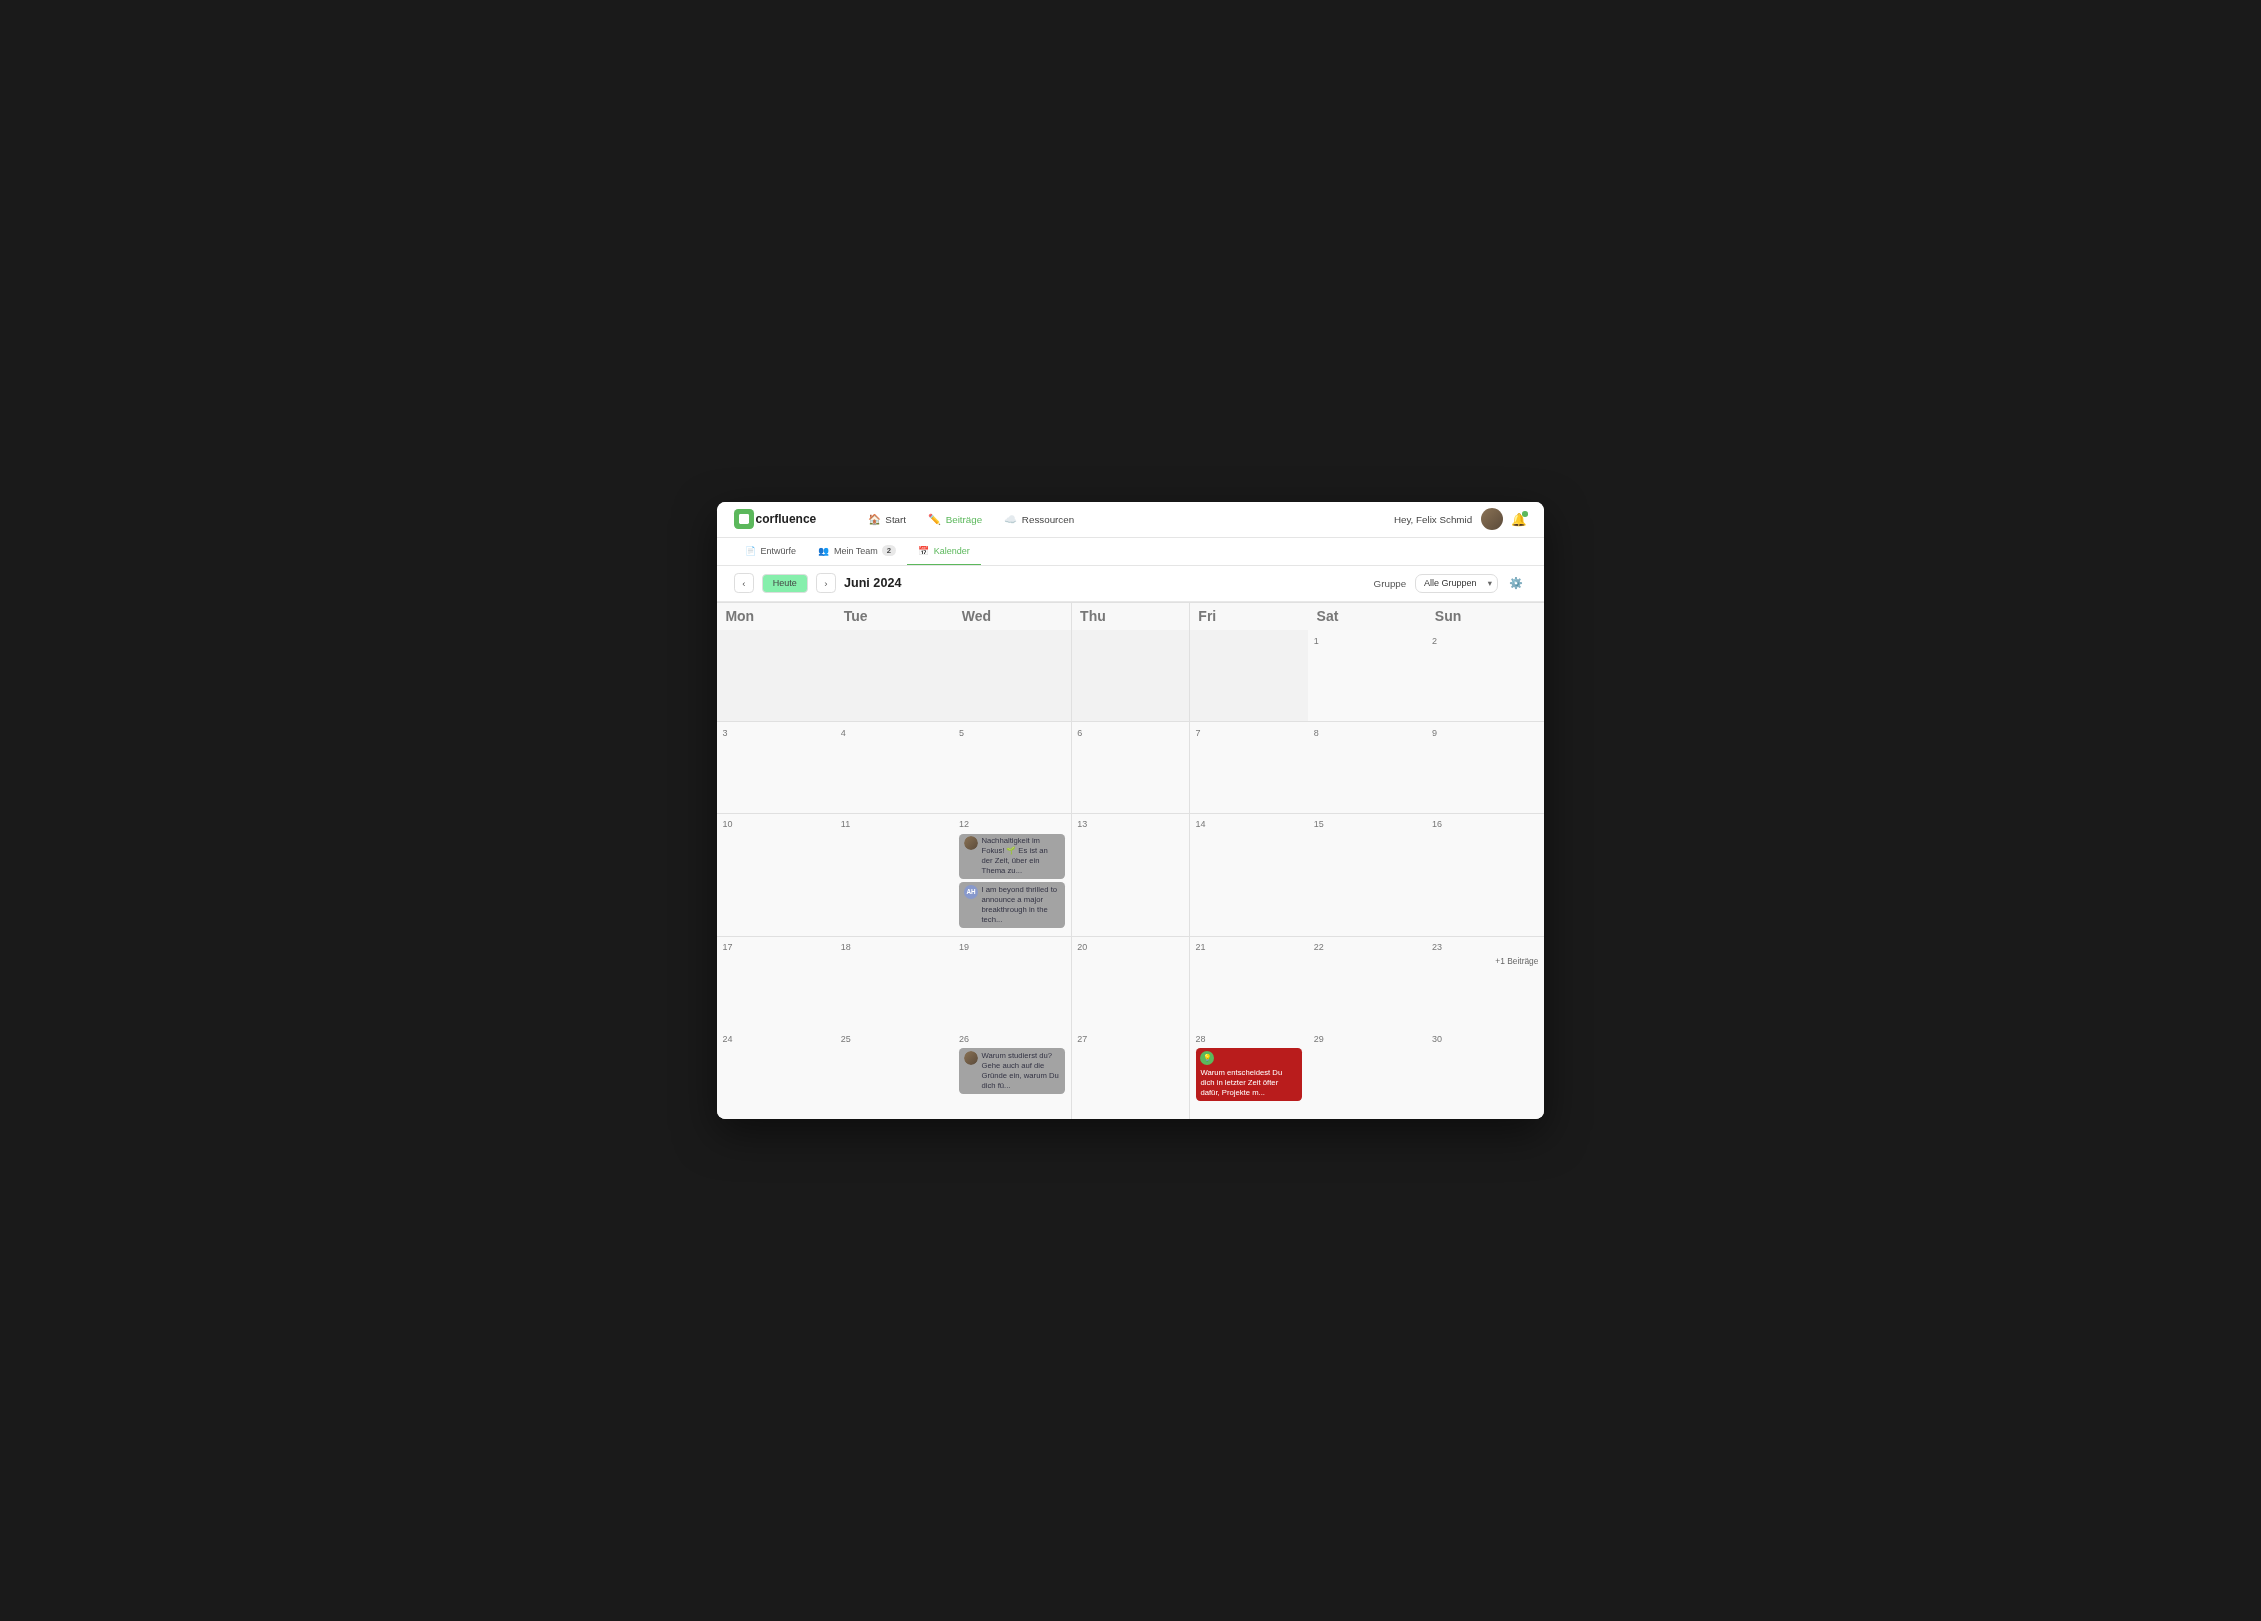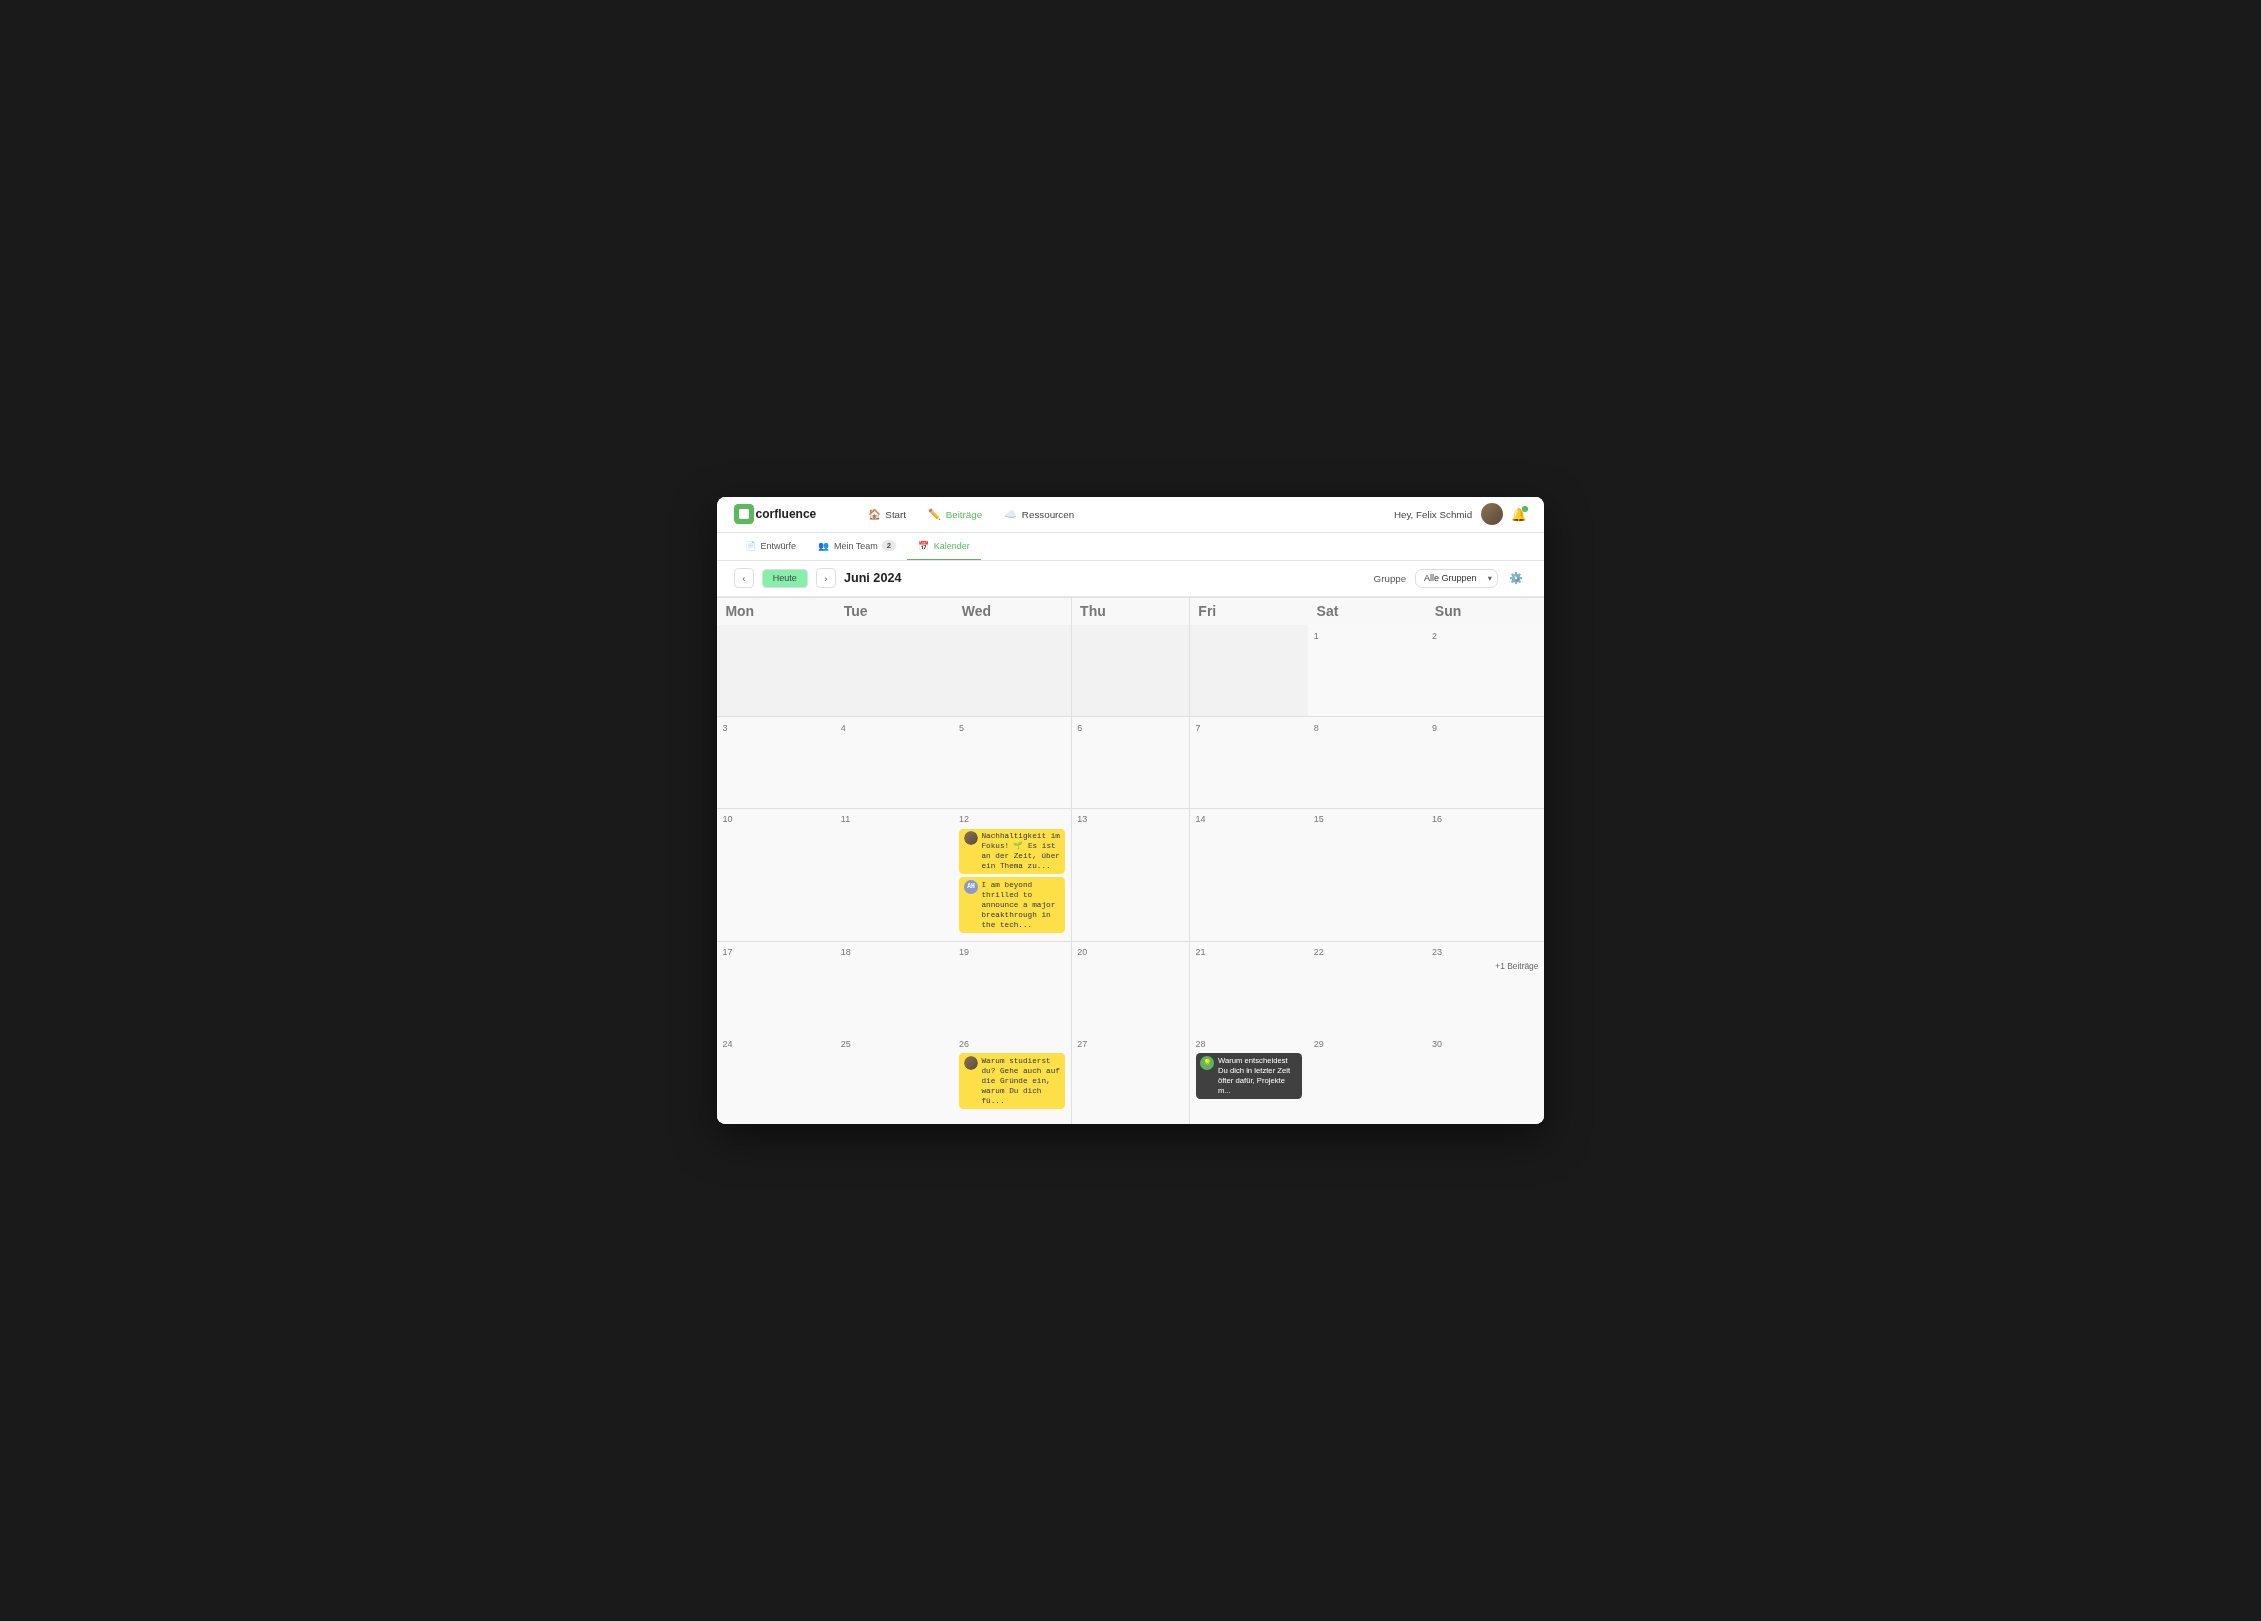--- a/index.html
+++ b/index.html
@@ -252,27 +252,27 @@
       padding: 2.8px 4.9px;
       font-size: 7.7px;
       margin-bottom: 2.8px;
       cursor: pointer;
       display: flex;
       align-items: flex-start;
       gap: 3.5px;
       line-height: 1.3;
     }
     .event-card.blue {
-      background: #fde047;
+      background: #a3a3a3;
       color: #334;
-      font-family: Liberation Mono, monospace;
     }
     .event-card.green {
-      background: #404040;
+      background: #b91c1c;
       color: #fff;
+      flex-direction: column;
     }
     .event-avatar {
       width: 14px;
       height: 14px;
       border-radius: 50%;
       flex-shrink: 0;
       overflow: hidden;
     }
     .event-avatar-img {
       width: 14px;

